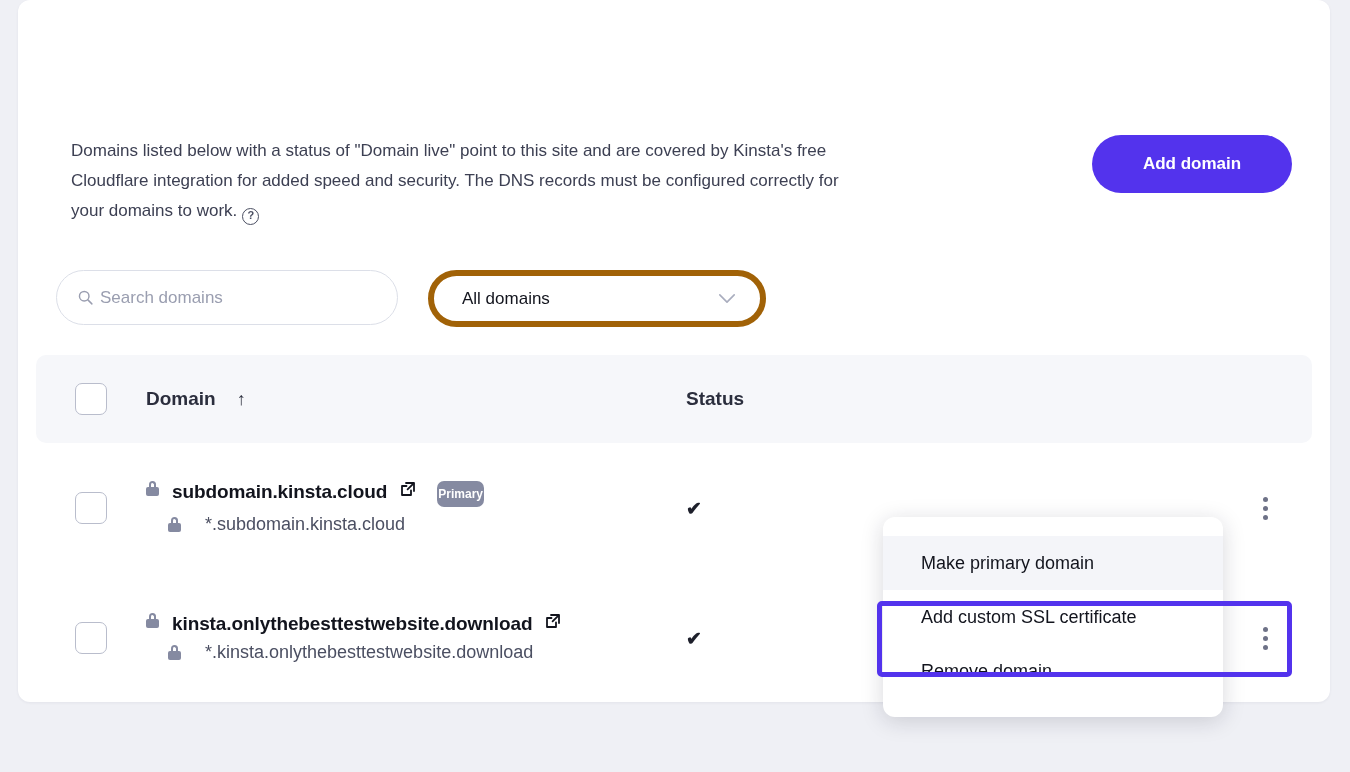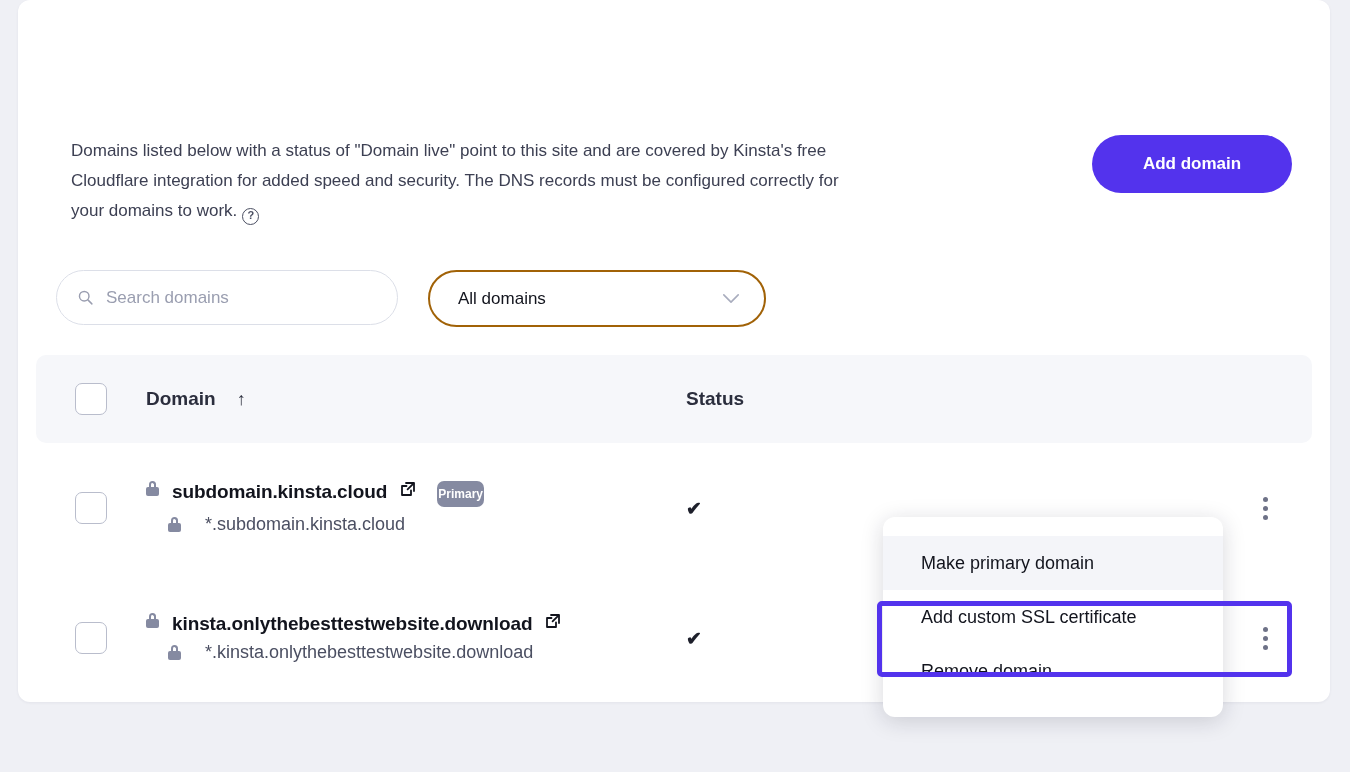--- a/index.html
+++ b/index.html
@@ -134,38 +134,38 @@
     gap: 30px;
   }
   .search-box {
     width: 342px;
     height: 55px;
     border: 1px solid #dcdfe8;
     border-radius: 28px;
     display: flex;
     align-items: center;
     padding: 0 20px;
-    gap: 12px;
+    gap: 6px;
     background: #fff;
   }
   .search-input {
     border: none;
     outline: none;
     font-family: "Liberation Sans", sans-serif;
     font-size: 17px;
     color: #12141d;
     background: transparent;
     width: 100%;
   }
   .search-input::placeholder { color: #9a9eb0; }
 
   .select-box {
     width: 338px;
     height: 57px;
-    border: 2px solid #a16207;
+    border: 6px solid #a16207;
     border-radius: 29px;
     display: flex;
     align-items: center;
     justify-content: space-between;
     padding: 0 24px 0 28px;
     background: #fff;
     cursor: pointer;
   }
   .select-value {
     font-size: 17px;

